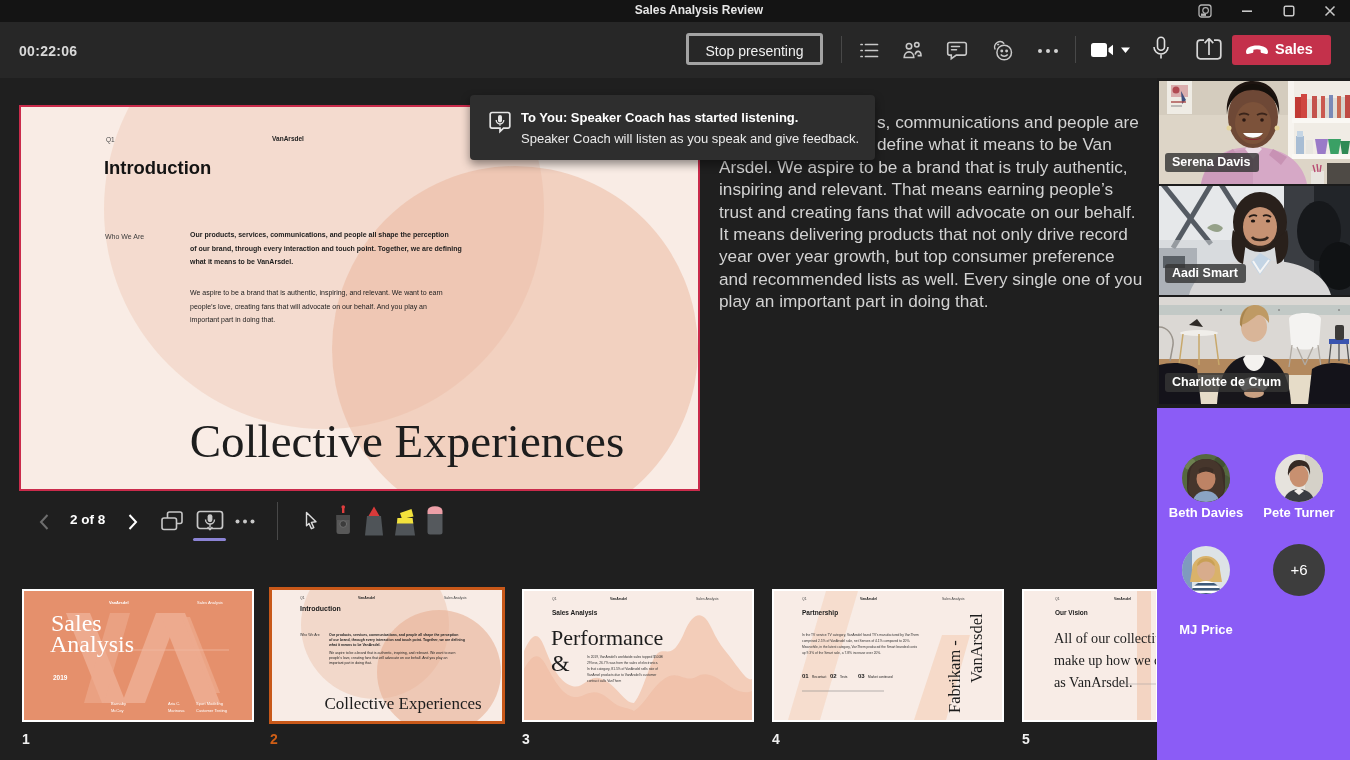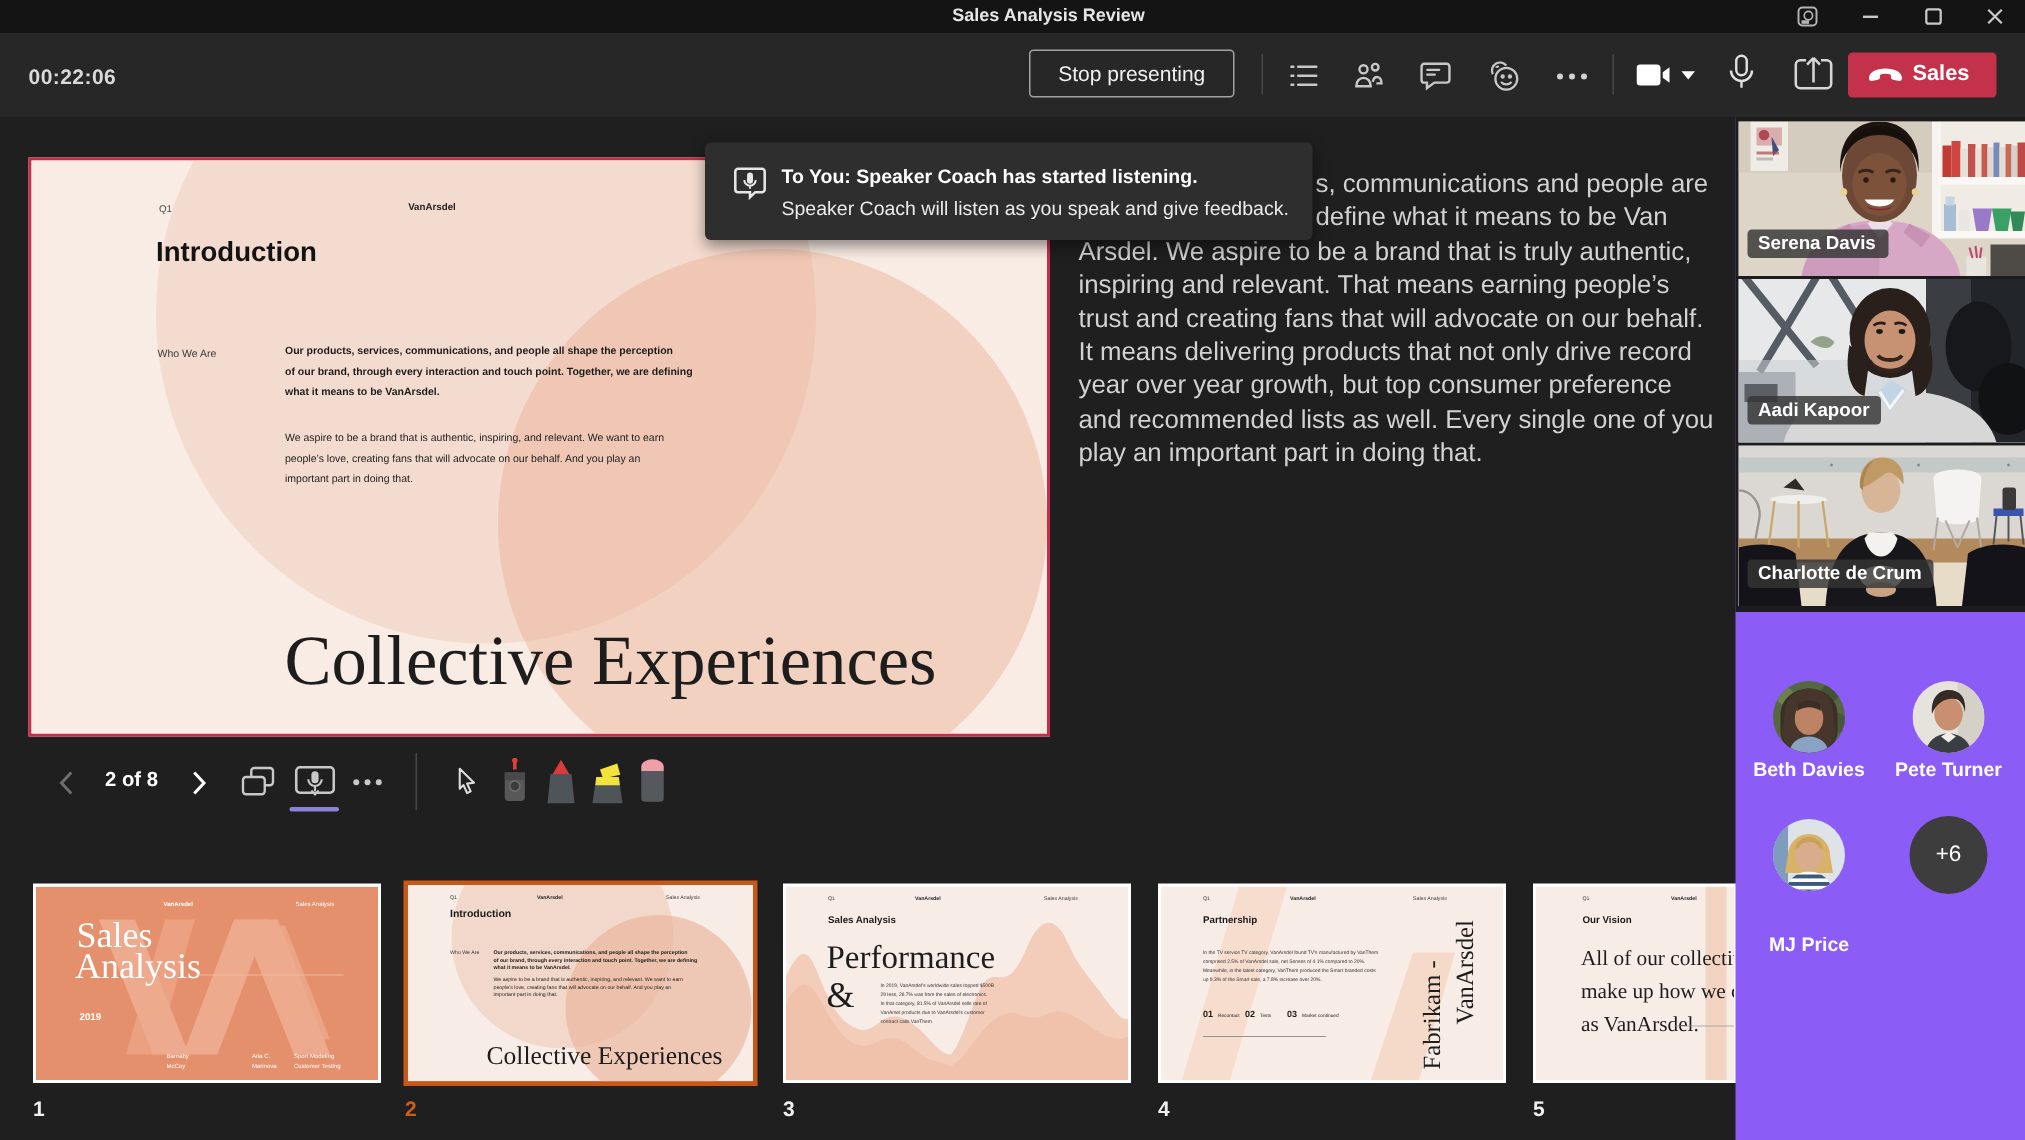--- a/index.html
+++ b/index.html
@@ -9,21 +9,21 @@
 
   
   #titlebar { position:absolute; left:0; top:0; width:1350px; height:22px; background:#141414; }
   #titlebar .title { position:absolute; left:0; right:0; top:3px; text-align:center;
     font-size:12px; font-weight:bold; color:#e6e6e6;padding-left:48px; }
   .winicon { position:absolute; top:4px; color:#c8c8c8; }
 
   
   #toolbar { position:absolute; left:0; top:22px; width:1350px; height:56px; background:#272727; }
   #timer { position:absolute; left:19px; top:21px; font-size:14px; font-weight:bold; color:#d9d9d9; letter-spacing:0.3px;}
-  #stopbtn { position:absolute; left:686px; top:11px; width:137px; height:32px; border:1px solid #a3a3a3;
+  #stopbtn { position:absolute; left:686px; top:11px; width:137px; height:32px; border:3px solid #a3a3a3;
     border-radius:3px; color:#f0f0f0; font-size:14px; text-align:center; line-height:30px; }
   .vsep { position:absolute; top:14px; width:1px; height:27px; background:#484848; }
   .tbi { position:absolute; top:18px; }
   #leavebtn { position:absolute; left:1232px; top:13px; width:99px; height:30px; background:#c4314b;
     border-radius:3px; color:#ffffff; font-size:14.5px; font-weight:bold; }
   #leavebtn span { position:absolute; left:43px; top:6px; }
 
   
   #stage { position:absolute; left:0; top:78px; width:1157px; height:682px; background:#1f1f1f; }
 
@@ -518,21 +518,21 @@
         <path d="M58 107 C60 72 74 58 95 58 C116 58 130 72 132 107 z" fill="#17161b"></path>
         <path d="M84 62 C88 78 102 78 106 62 L103 58 L87 58 z" fill="#f4f2ef"></path>
         <ellipse cx="95" cy="88" rx="14" ry="8" fill="#f4f2ef"></ellipse>
         <ellipse cx="95" cy="30" rx="13" ry="15" fill="#d9b598"></ellipse>
         <path d="M81 28 C80 12 90 8 96 8 C106 8 111 16 110 26 C104 18 100 16 96 20 C88 26 84 28 81 28 z" fill="#bf9a64"></path>
         <path d="M81 28 C81 20 84 12 90 10 C84 16 83 24 83 30 z" fill="#a8854f"></path>
         <ellipse cx="95" cy="96" rx="10" ry="5" fill="#caa183"></ellipse>
       </svg>
     </div>
     <div class="vlabel" style="top:75px;">Serena Davis</div>
-    <div class="vlabel" style="top:186px;">Aadi Kapoor</div>
+    <div class="vlabel" style="top:186px;">Aadi Smart</div>
     <div class="vlabel" style="top:295px;">Charlotte de Crum</div>
 
     <svg class="av" style="position:absolute; left:25px; top:376px;" width="48" height="48" viewBox="0 0 48 48">
       <defs>
           <clipPath id="avc1">
             <circle cx="24" cy="24" r="24"></circle>
           </clipPath>
         </defs>
       <g clip-path="url(#avc1)">
         <rect width="48" height="48" fill="#55683f"></rect>

